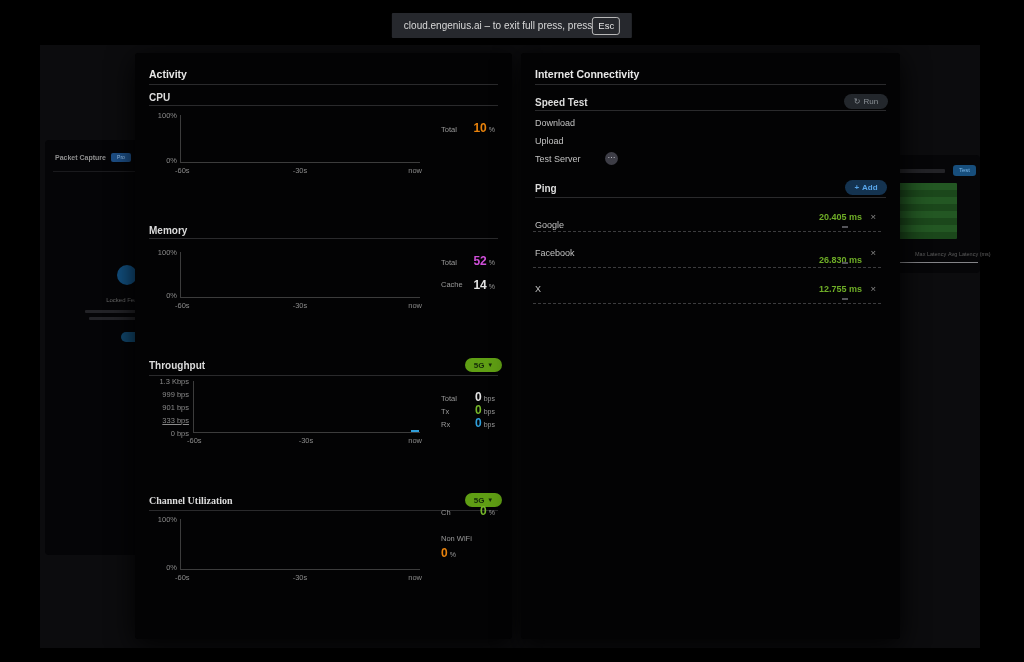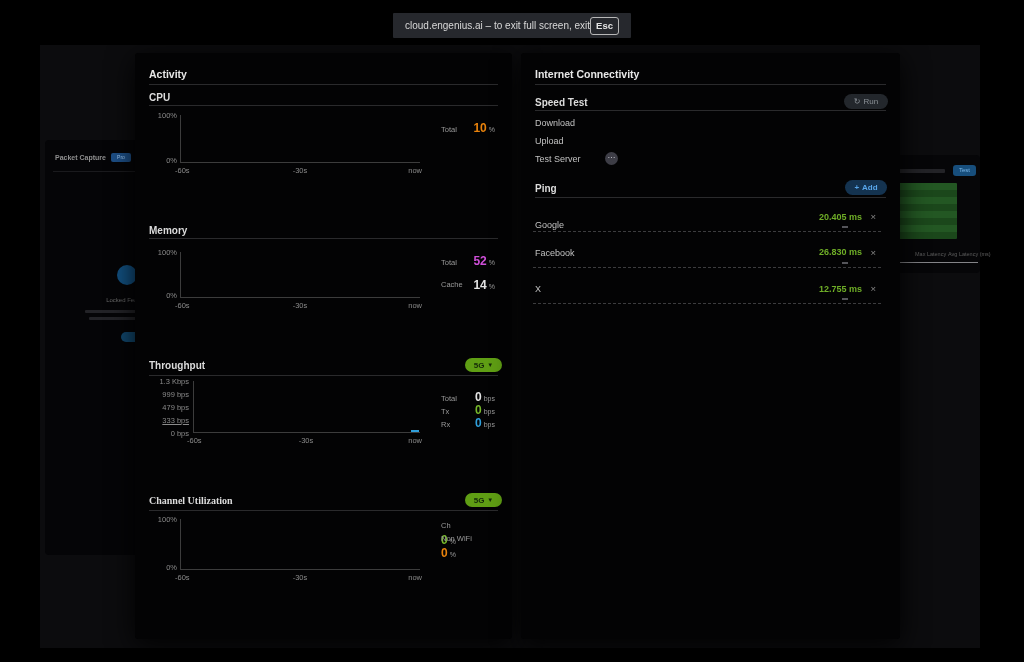--- a/index.html
+++ b/index.html
@@ -5,21 +5,21 @@
   * { margin:0; padding:0; box-sizing:border-box; }
   html,body { width:1024px; height:662px; background:#000; overflow:hidden;
     font-family:"Liberation Sans", sans-serif; }
 
   
   .fs-bar { position:absolute; top:13px; left:50%; transform:translateX(-50%);
     height:25px; background:#26282d; display:flex; align-items:center;
     padding:0 12px; color:#d8d8d8; font-size:10px; white-space:nowrap;
     border-radius:1px; z-index:60; }
   .esc-key { display:inline-block; border:1px solid #b8b8b8;
-    border-radius:3px; padding:2px 5px 3px; font-size:9.5px; color:#e3e3e3;font-weight:bold; }
+    border-radius:3px; padding:2px 5px 3px; font-size:9.5px; color:#e3e3e3; }
 
   
   .overlay { position:absolute; left:40px; top:45px; width:940px; height:603px;
     background:#0c0c0e; z-index:1; }
 
   
   .bg-panel { position:absolute; background:#050507; border-radius:4px; z-index:2; }
   #bg-left  { left:45px; top:140px; width:290px; height:415px; }
   #bg-right { left:765px; top:155px; width:215px; height:118px; background:#060608; }
   .dim-title { position:absolute; font-size:7px; font-weight:bold; color:#8f8f8f; }
@@ -86,21 +86,21 @@
   .ping-x { position:absolute; right:24px; font-size:9.5px; color:#8a8a8a;
     cursor:pointer; }
   .ping-dash { position:absolute; right:52px; width:6px; height:2px; background:#55555a; }
   .dashed { position:absolute; left:12px; width:348px; height:0;
     border-top:1px dashed #3c3c3e; }
 </style>
 </head>
 <body>
 
 <div class="fs-bar">
-  <span>cloud.engenius.ai – to exit full screen, exit</span>
+  <span>cloud.engenius.ai – to exit full press, press</span>
   <span class="esc-key">Esc</span>
 </div>
 
 <div class="overlay"></div>
 
 <div class="bg-panel" id="bg-left">
   <div class="dim-title" style="left:10px; top:14px;">Packet Capture</div>
   <div class="dim-badge" style="left:66px; top:13px; width:20px; height:9px;">Pro</div>
   <div class="dim-hr" style="left:8px; top:31px; width:274px;"></div>
   <div class="dim-circle" style="left:72px; top:125px;"></div>
@@ -155,21 +155,21 @@
 
   <div class="sec-h" style="top:307px;">Throughput</div>
   <div class="band-pill" style="left:330px; top:305px;">
     <span>5G</span>
     <span class="chev">▼</span>
   </div>
   <div class="hr" style="top:322px; width:349px;"></div>
   <div class="plot" style="left:58px; top:328px; width:227px; height:52px;"></div>
   <div class="ytick" style="left:2px; top:324px; width:52px;text-align:right;">1.3 Kbps</div>
   <div class="ytick" style="left:2px; top:337px; width:52px;">999 bps</div>
-  <div class="ytick" style="left:2px; top:350px; width:52px;">479 bps</div>
+  <div class="ytick" style="left:2px; top:350px; width:52px;">901 bps</div>
   <div class="ytick" style="left:2px; top:363px; width:52px;text-decoration:underline;">333 bps</div>
   <div class="ytick" style="left:2px; top:376px; width:52px;">0 bps</div>
   <div class="xtick" style="left:52px; top:383px;">-60s</div>
   <div class="xtick" style="left:151px; top:383px; width:40px; text-align:center;">-30s</div>
   <div class="xtick" style="left:263px; top:383px; width:24px; text-align:right;">now</div>
   <div class="spark" style="left:276px; top:377px;"></div>
   <div class="leg" style="top:334px;">
     <span class="ll">Total</span>
     <span class="lv c-white"><b>0</b><i>bps</i></span>
   </div>
@@ -187,21 +187,21 @@
     <span>5G</span>
     <span class="chev">▼</span>
   </div>
   <div class="hr" style="top:457px; width:349px;"></div>
   <div class="plot" style="left:45px; top:466px; width:240px; height:51px;"></div>
   <div class="ytick" style="left:2px; top:462px; width:40px;">100%</div>
   <div class="ytick" style="left:2px; top:510px; width:40px;">0%</div>
   <div class="xtick" style="left:40px; top:520px;">-60s</div>
   <div class="xtick" style="left:145px; top:520px; width:40px; text-align:center;">-30s</div>
   <div class="xtick" style="left:263px; top:520px; width:24px; text-align:right;">now</div>
-  <div class="leg" style="top:468px;flex-direction:column;">
+  <div class="leg" style="top:448px;">
     <span class="ll">Ch</span>
     <span class="lv c-green"><b>0</b><i>%</i></span>
   </div>
   <div class="leg" style="top:481px;flex-direction:column;">
     <span class="ll">Non WiFi</span>
     <span class="lv c-orange"><b>0</b><i>%</i></span>
   </div>
 </div>
 
 <div class="card" id="card-inet">
@@ -226,21 +226,21 @@
   </div>
   <div class="hr" style="top:144px; width:351px;"></div>
 
   <div class="ping-name" style="top:159px;margin-top:8px;">Google</div>
   <div class="ping-val" style="top:159px;">20.405 ms</div>
   <div class="ping-x" style="top:158px;">×</div>
   <div class="ping-dash" style="top:173px;"></div>
   <div class="dashed" style="top:178px;"></div>
 
   <div class="ping-name" style="top:195px;">Facebook</div>
-  <div class="ping-val" style="top:194px;">26.830 ms</div>
+  <div class="ping-val" style="top:202px;">26.830 ms</div>
   <div class="ping-x" style="top:194px;">×</div>
   <div class="ping-dash" style="top:209px;"></div>
   <div class="dashed" style="top:214px;"></div>
 
   <div class="ping-name" style="top:231px;">X</div>
   <div class="ping-val" style="top:231px;">12.755 ms</div>
   <div class="ping-x" style="top:230px;">×</div>
   <div class="ping-dash" style="top:245px;"></div>
   <div class="dashed" style="top:250px;"></div>
 </div>

